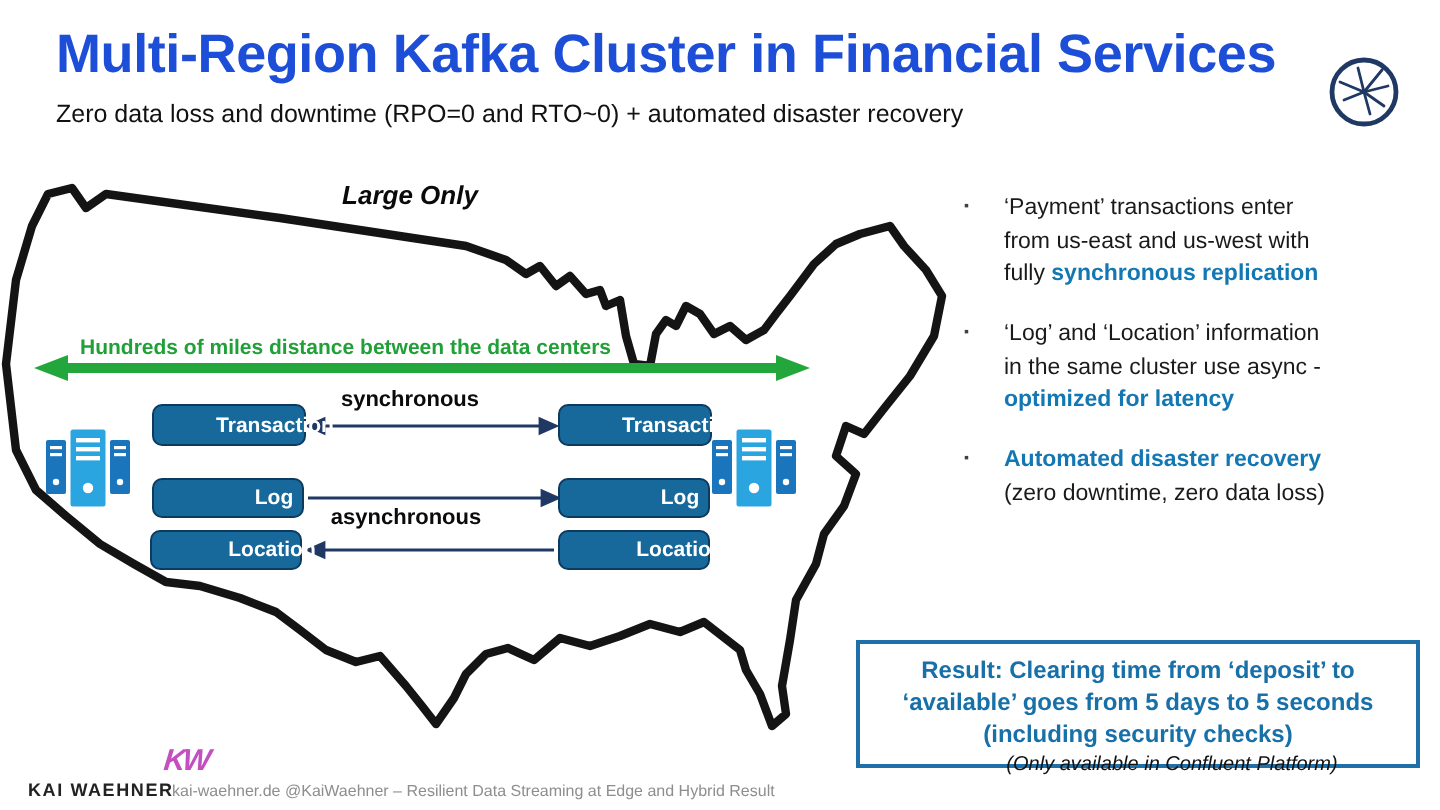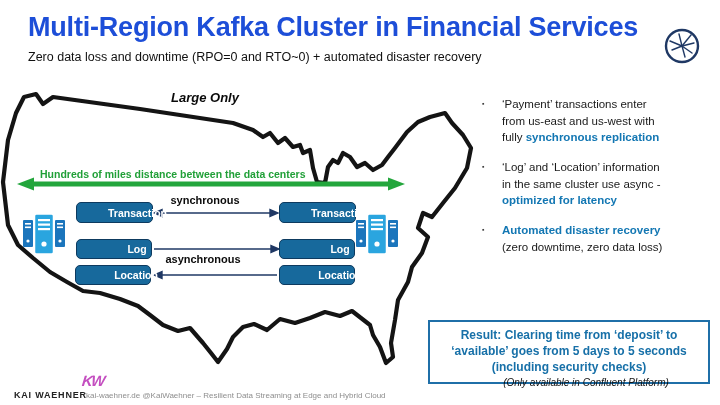--- a/index.html
+++ b/index.html
@@ -170,15 +170,15 @@
   </ul>
 
   <div class="result-box">Result: Clearing time from ‘deposit’ to
 ‘available’ goes from 5 days to 5 seconds
 (including security checks)</div>
 
   <div class="footnote">(Only available in Confluent Platform)</div>
 
   <div class="kw-logo">KW</div>
   <div class="kw-name">KAI WAEHNER</div>
-  <div class="kw-tagline">kai-waehner.de @KaiWaehner – Resilient Data Streaming at Edge and Hybrid Cloud</div>
+  <div class="kw-tagline">kai-waehner.de @KaiWaehner – Resilient Data Streaming at Edge and Hybrid Result</div>
 
 </div>
 
 </body></html>

